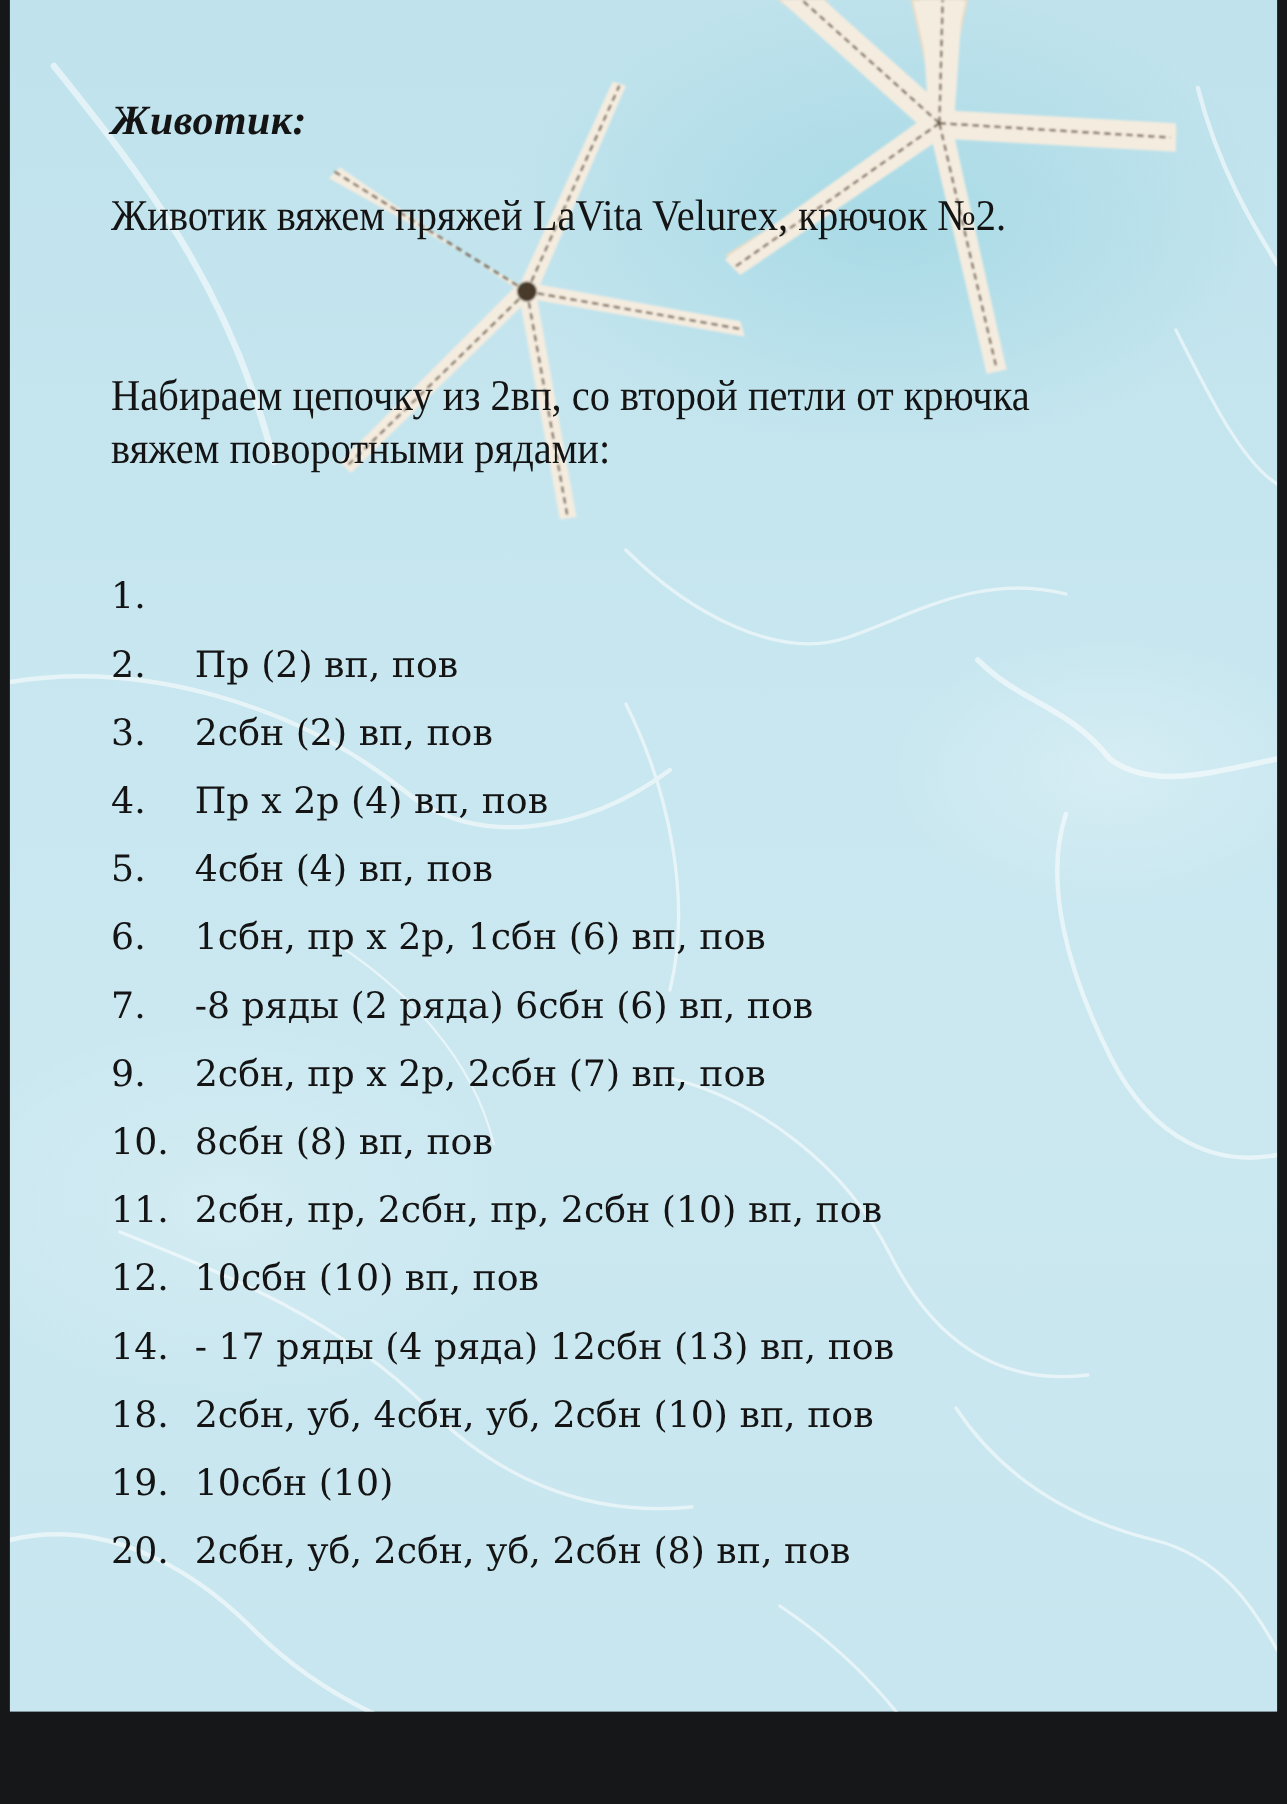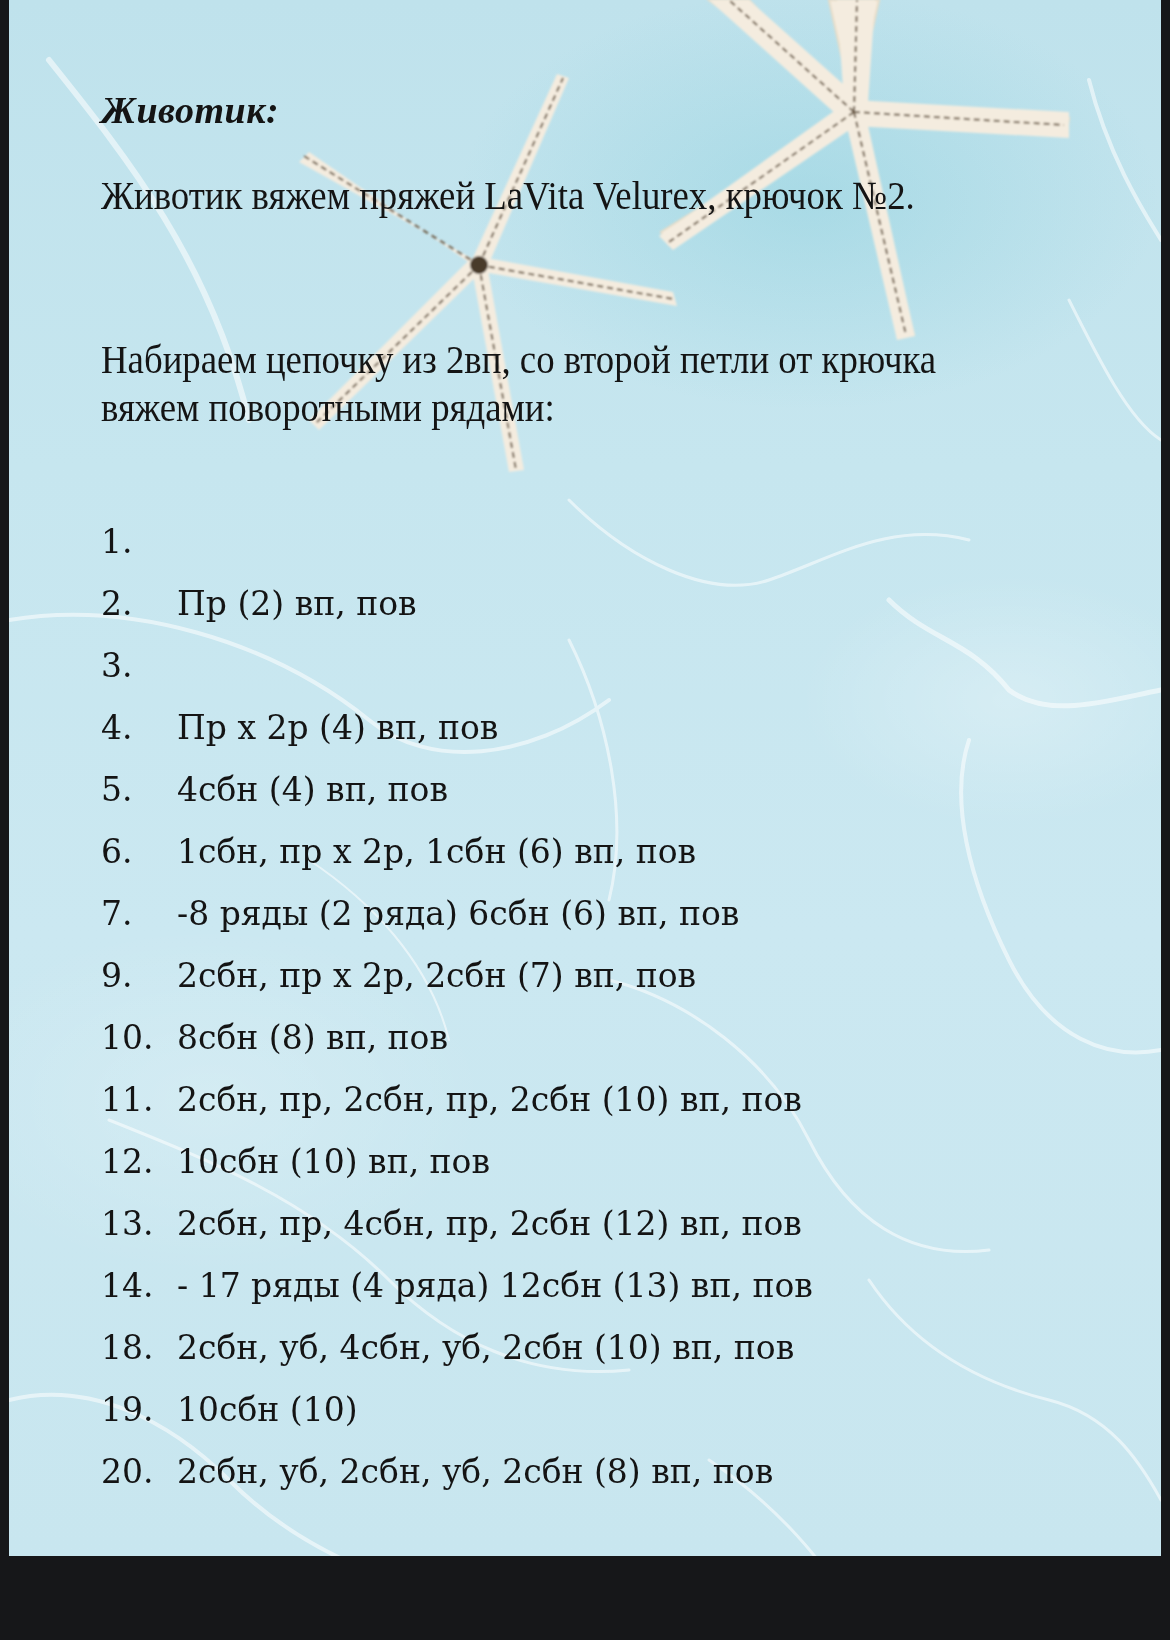--- a/index.html
+++ b/index.html
@@ -182,20 +182,21 @@
     <ol class="rows">
       <li class="row">
           <span class="row-num">1.</span>
         </li>
       <li class="row">
           <span class="row-num">2.</span>
           <span class="row-text">Пр (2) вп, пов</span>
         </li>
       <li class="row">
           <span class="row-num">3.</span>
+          <span class="row-text">2сбн (2) вп, пов</span>
         </li>
       <li class="row">
           <span class="row-num">4.</span>
           <span class="row-text">Пр х 2р (4) вп, пов</span>
         </li>
       <li class="row">
           <span class="row-num">5.</span>
           <span class="row-text">4сбн (4) вп, пов</span>
         </li>
       <li class="row">
@@ -216,24 +217,20 @@
         </li>
       <li class="row">
           <span class="row-num">11.</span>
           <span class="row-text">2сбн, пр, 2сбн, пр, 2сбн (10) вп, пов</span>
         </li>
       <li class="row">
           <span class="row-num">12.</span>
           <span class="row-text">10сбн (10) вп, пов</span>
         </li>
       <li class="row">
-          <span class="row-num">13.</span>
-          <span class="row-text">2сбн, пр, 4сбн, пр, 2сбн (12) вп, пов</span>
-        </li>
-      <li class="row">
           <span class="row-num">14.</span>
           <span class="row-text">- 17 ряды (4 ряда) 12сбн (13) вп, пов</span>
         </li>
       <li class="row">
           <span class="row-num">18.</span>
           <span class="row-text">2сбн, уб, 4сбн, уб, 2сбн (10) вп, пов</span>
         </li>
       <li class="row">
           <span class="row-num">19.</span>
           <span class="row-text">10сбн (10)</span>

